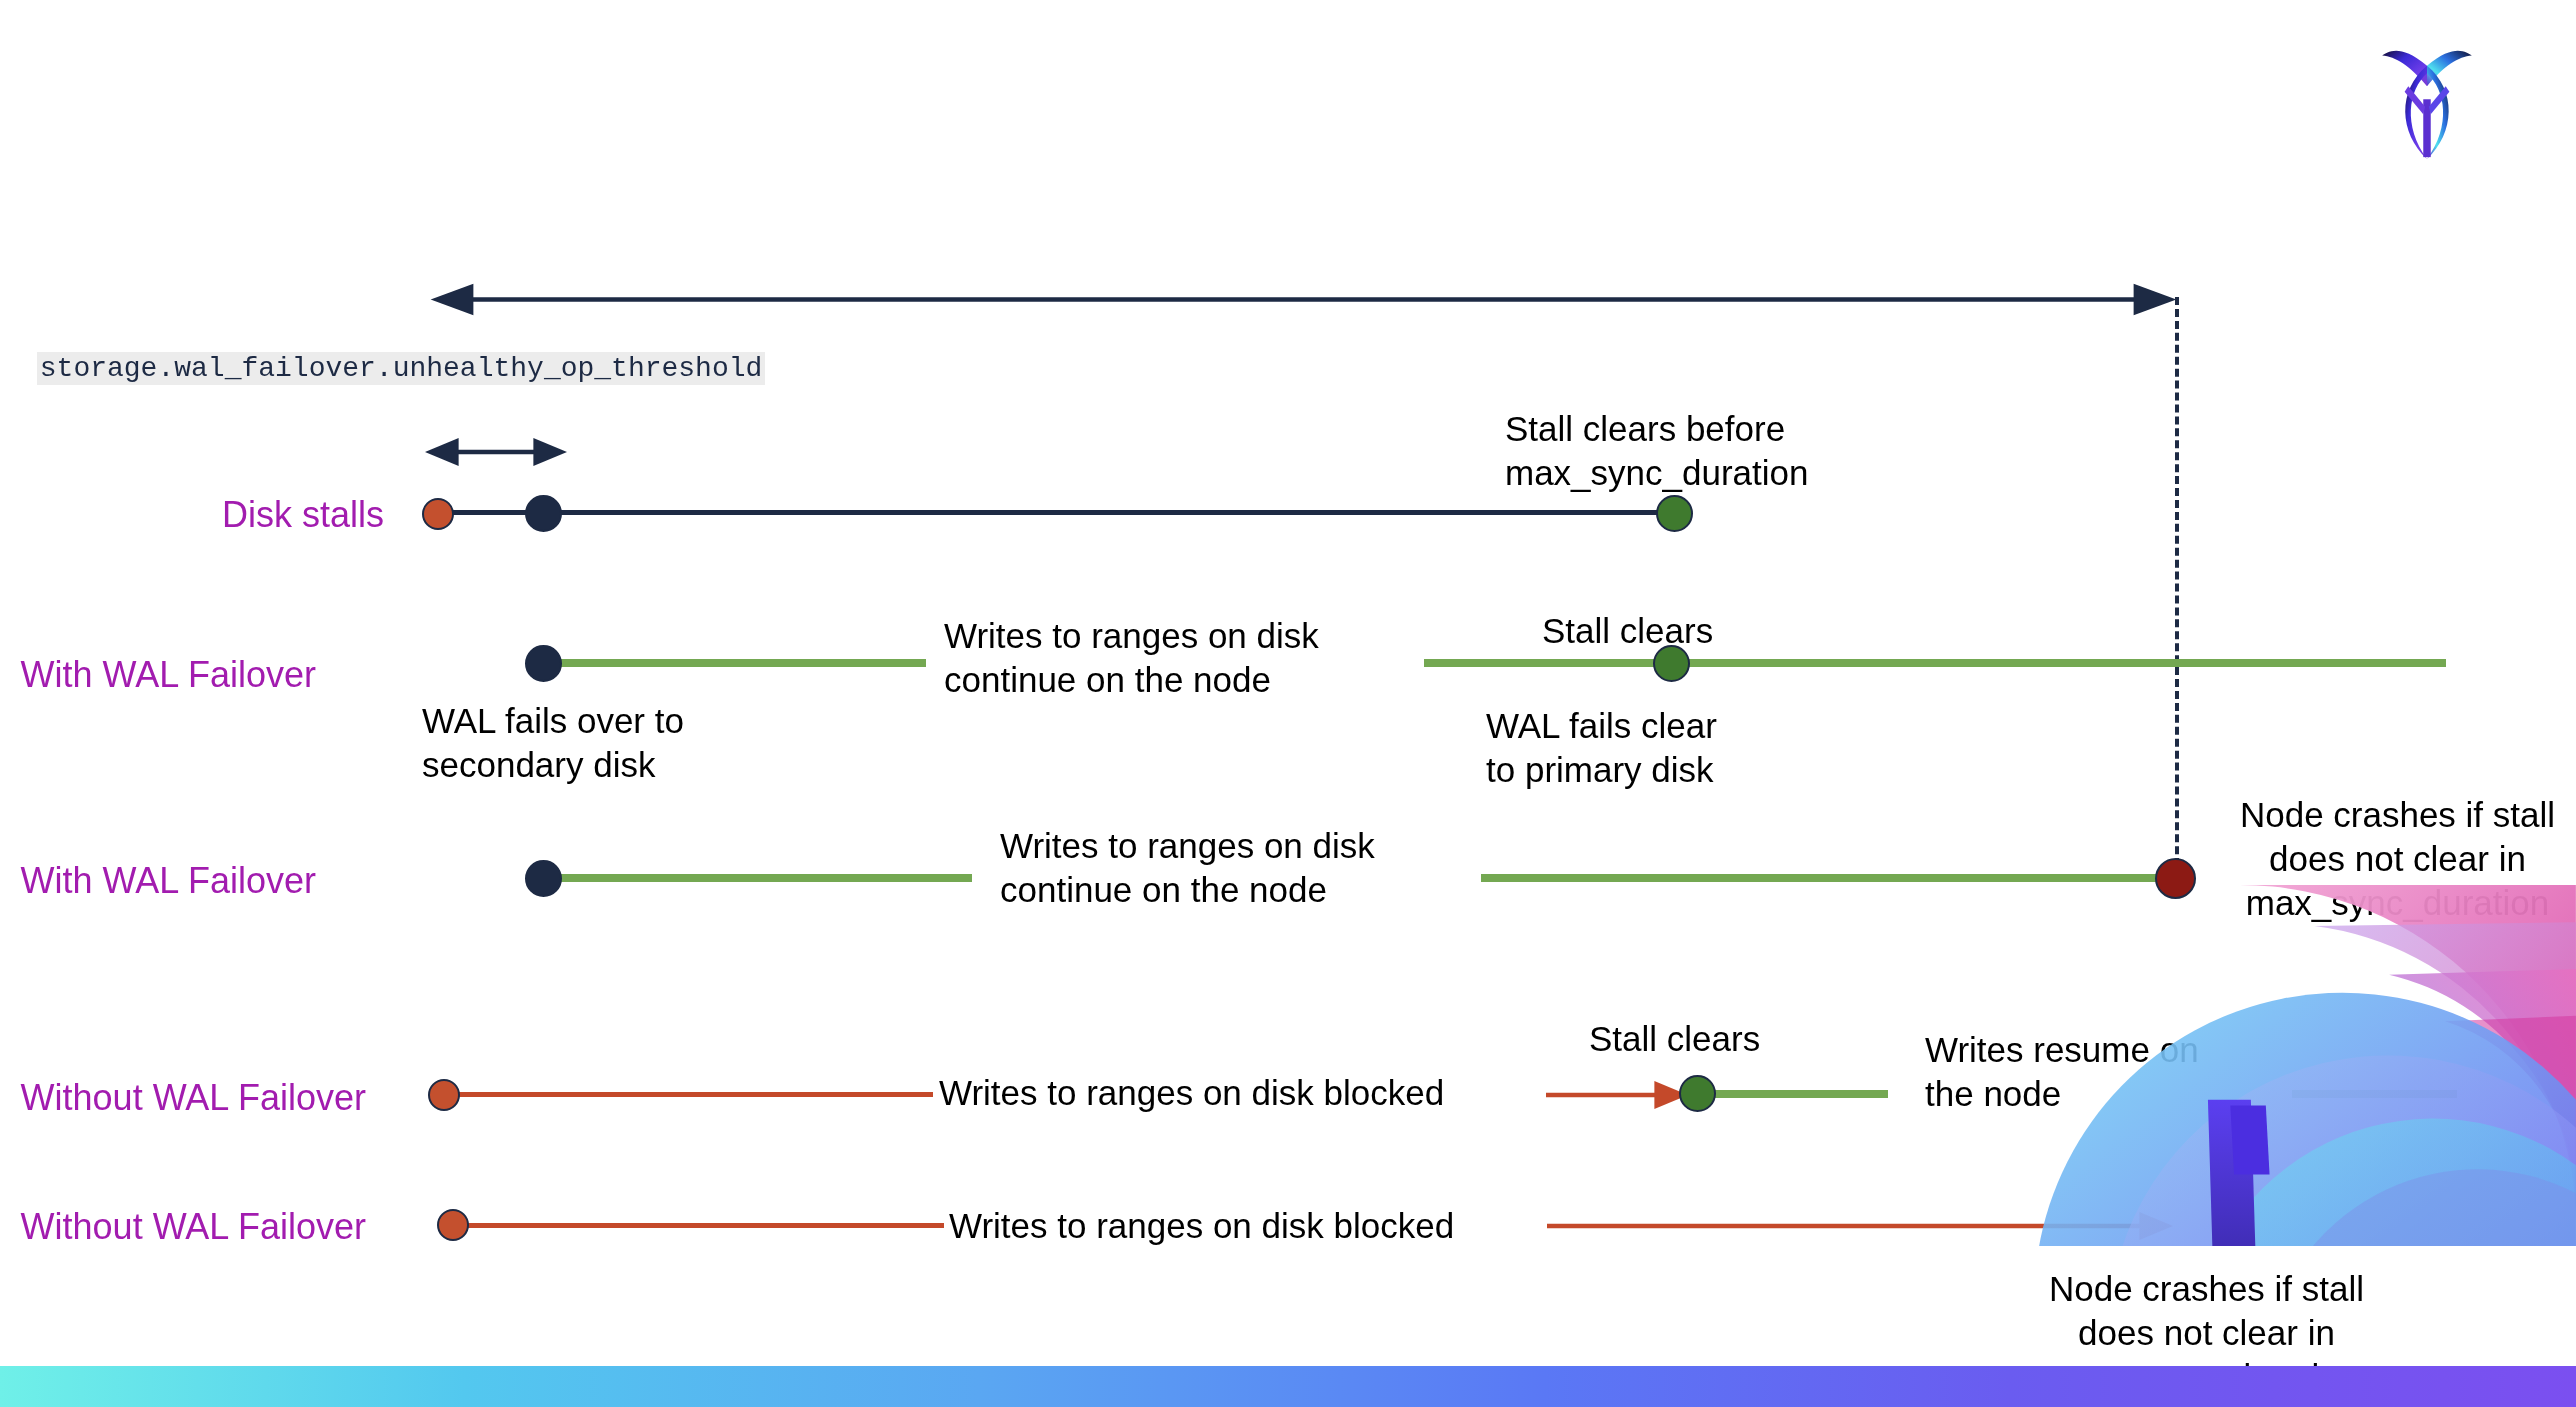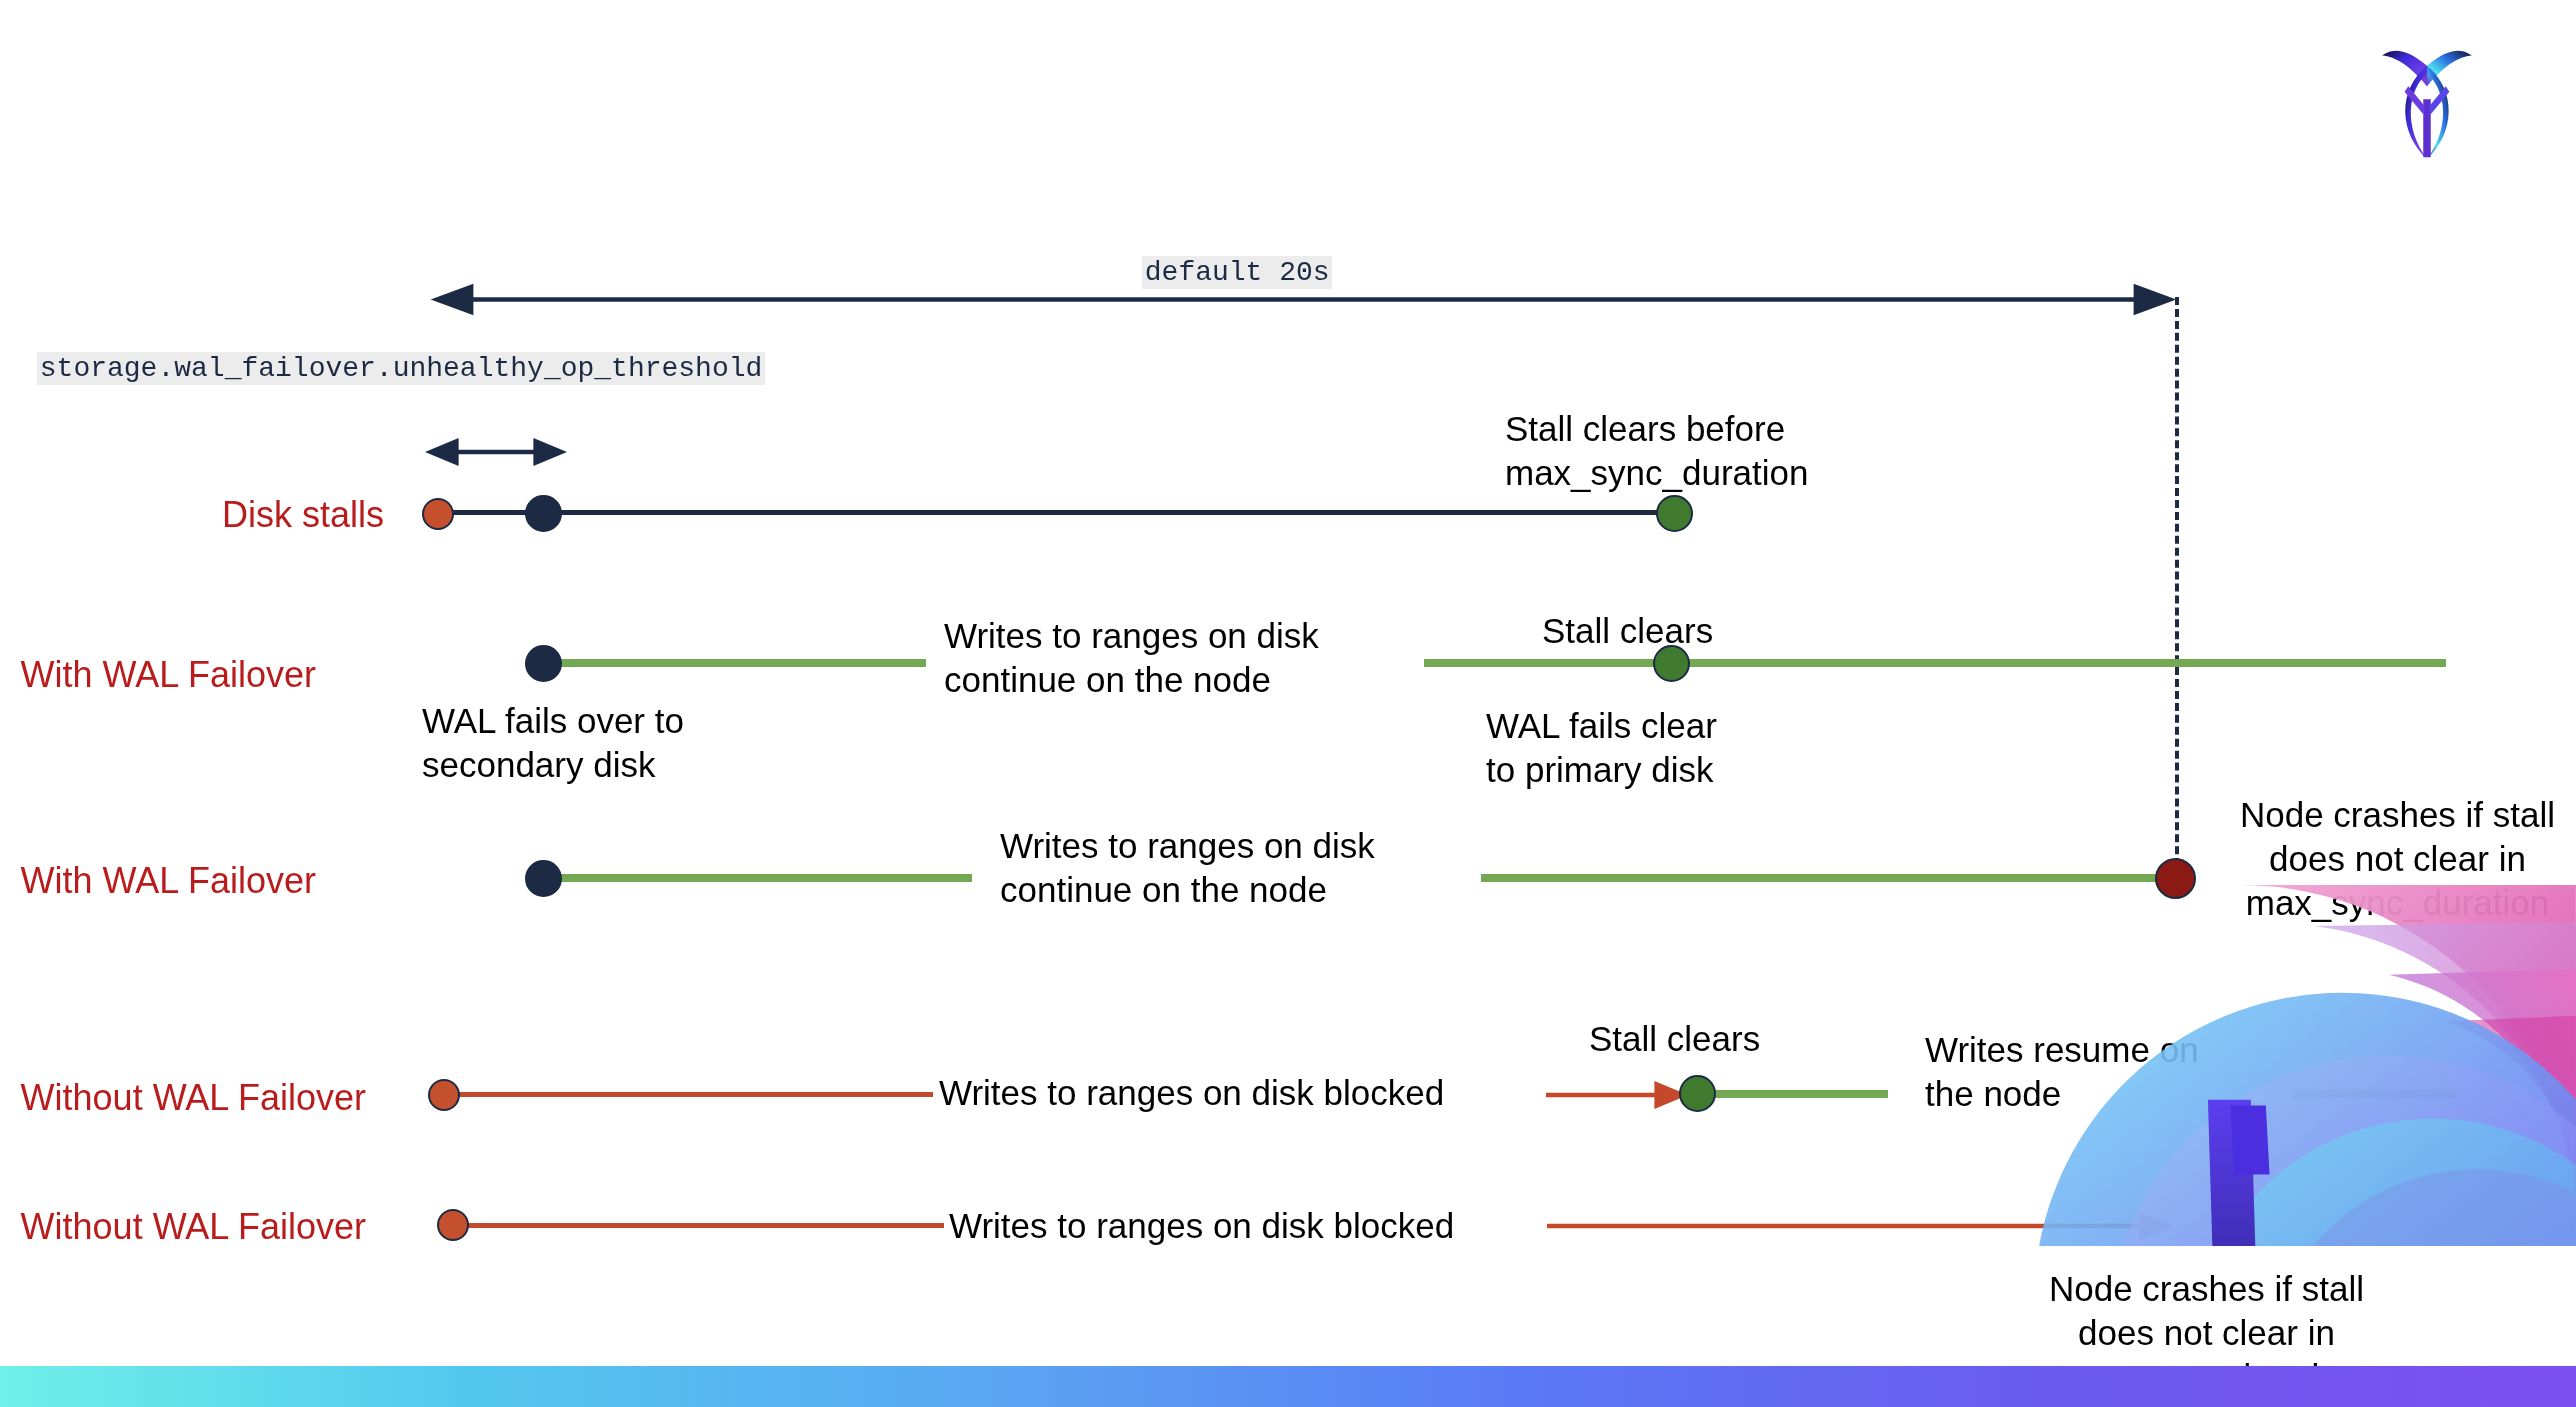--- a/index.html
+++ b/index.html
@@ -24,21 +24,21 @@
   
   .code-chip{
     font-family:"Liberation Mono", monospace;
     font-size:28px;color:#1d2a44;background:#ececec;
     line-height:1.35;white-space:pre;
     padding:0.9px 2.8px;
   }
 
   
   .row-label{
-    font-size:36px;color:#b91c1c;line-height:1.15;white-space:nowrap;
+    font-size:36px;color:#a21caf;line-height:1.15;white-space:nowrap;
   }
 
   
   .annot{
     font-size:35px;color:#000;line-height:1.25;text-align:left;
     white-space:pre-line;
   }
   .annot.left{text-align:center;}
 
   
@@ -111,21 +111,20 @@
 
   <div class="abs" style="left:425px;top:280px;width:1757px;height:39px;">
     <svg width="1757" height="39" viewBox="0 0 1880 42">
       <line x1="38" y1="21" x2="1842" y2="21" stroke="#1d2a44" stroke-width="5"></line>
       <polygon points="0,21 46,4 46,38" fill="#1d2a44"></polygon>
       <polygon points="1880,21 1834,4 1834,38" fill="#1d2a44"></polygon>
     </svg>
   </div>
 
   <div class="abs" style="left:1142px;top:254px;text-align:left;">
-    <div><span class="code-chip">default 20s</span></div>
   </div>
 
   <div class="abs" style="left:37px;top:346px;text-align:left;">
     <div style="margin-top:3.7px;"><span class="code-chip">storage.wal_failover.unhealthy_op_threshold</span></div>
   </div>
 
   <div class="abs" style="left:425px;top:434px;width:142px;height:36px;">
     <svg width="142" height="36" viewBox="0 0 152 38">
       <line x1="26" y1="19" x2="126" y2="19" stroke="#1d2a44" stroke-width="5"></line>
       <polygon points="0,19 36,4 36,34" fill="#1d2a44"></polygon>

